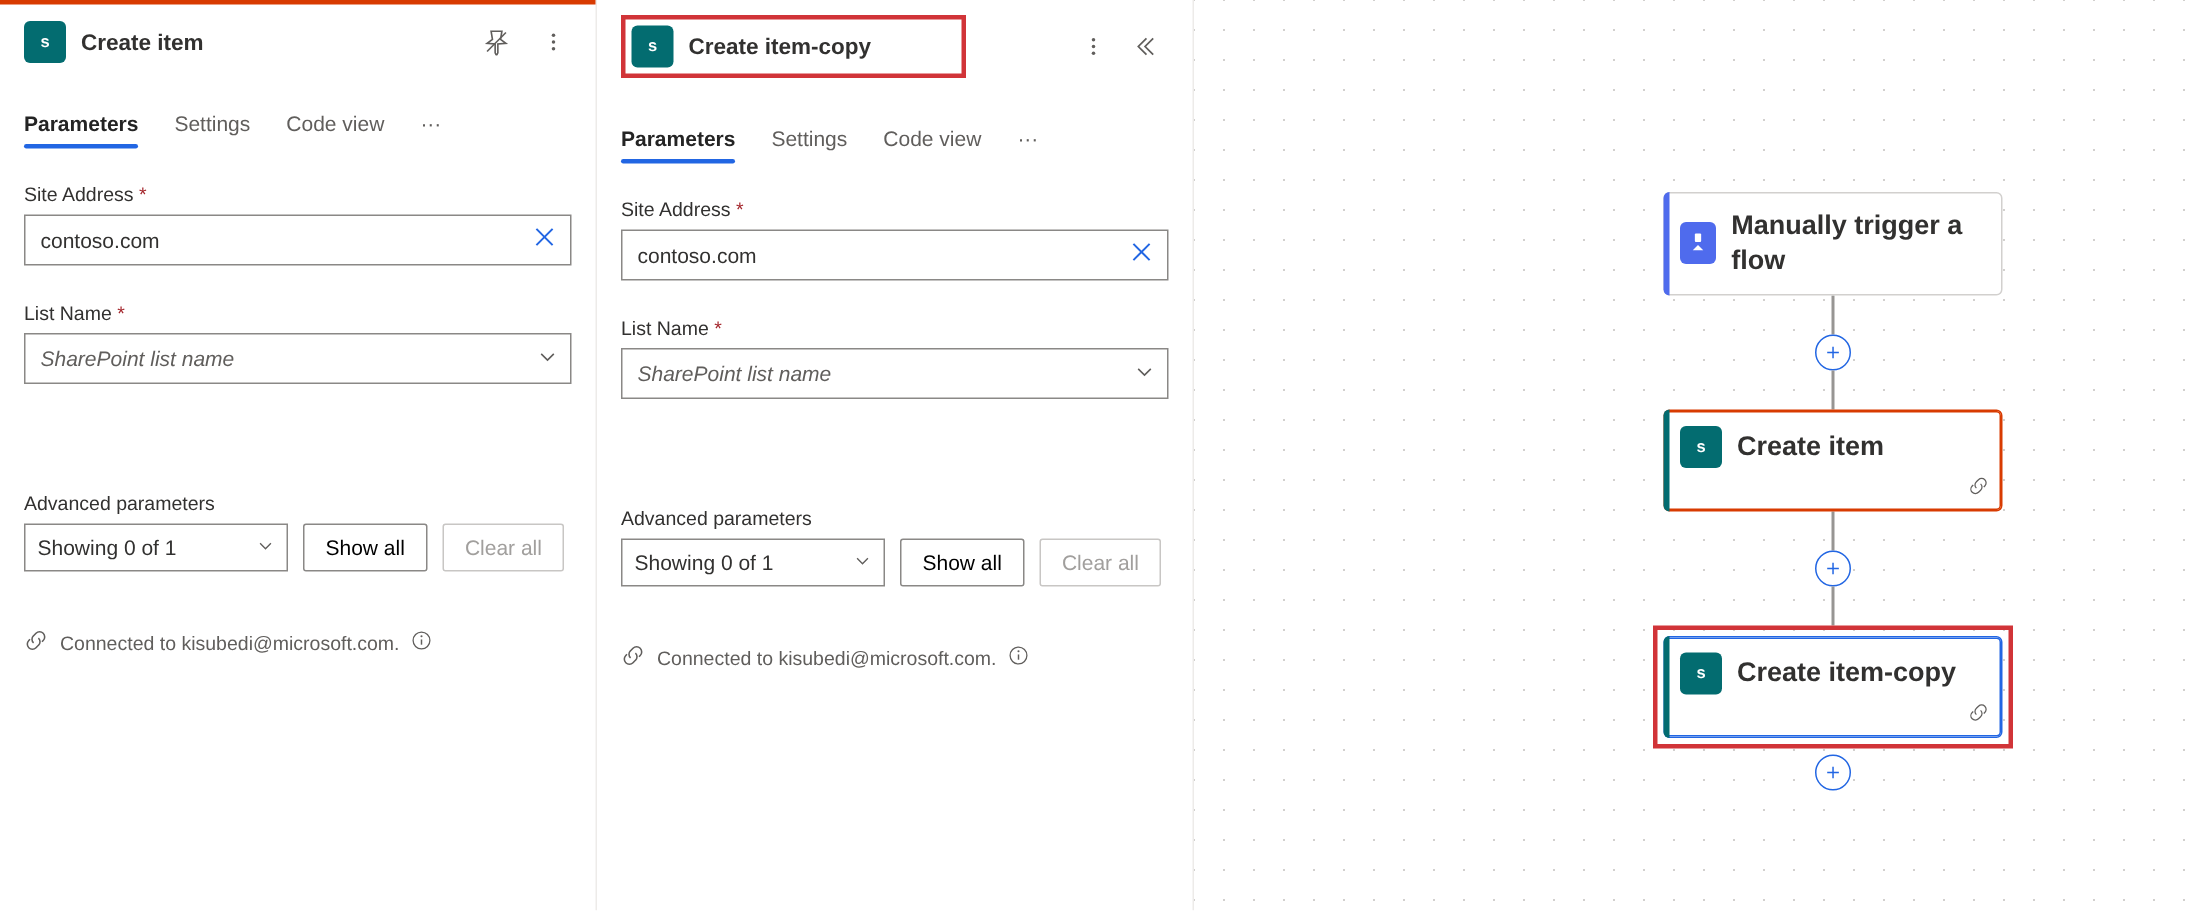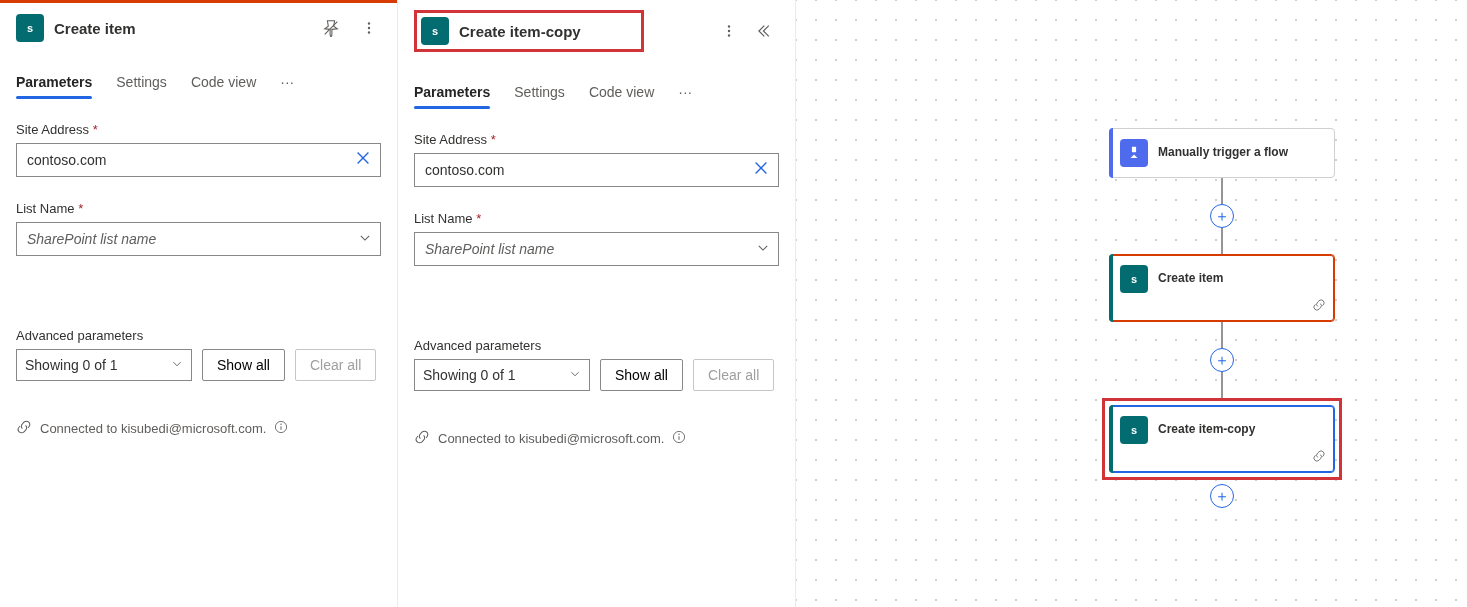--- a/index.html
+++ b/index.html
@@ -202,21 +202,21 @@
     position: absolute;
     top: -1px; bottom: -1px; left: -1px;
     width: 4px;
     border-top-left-radius: 4px;
     border-bottom-left-radius: 4px;
   }
   .teal { background: #036c70; }
   .blue { background: #4f6bed; }
   .card-title {
     font-weight: 600;
-    font-size: 12px;
+    font-size: 18px;
     line-height: 1.3;
   }
   .card .link-ico {
     position: absolute;
     right: 8px;
     bottom: 6px;
     color: #605e5c;
   }
   .card.with-footer { padding-bottom: 18px; }
   .connector {

